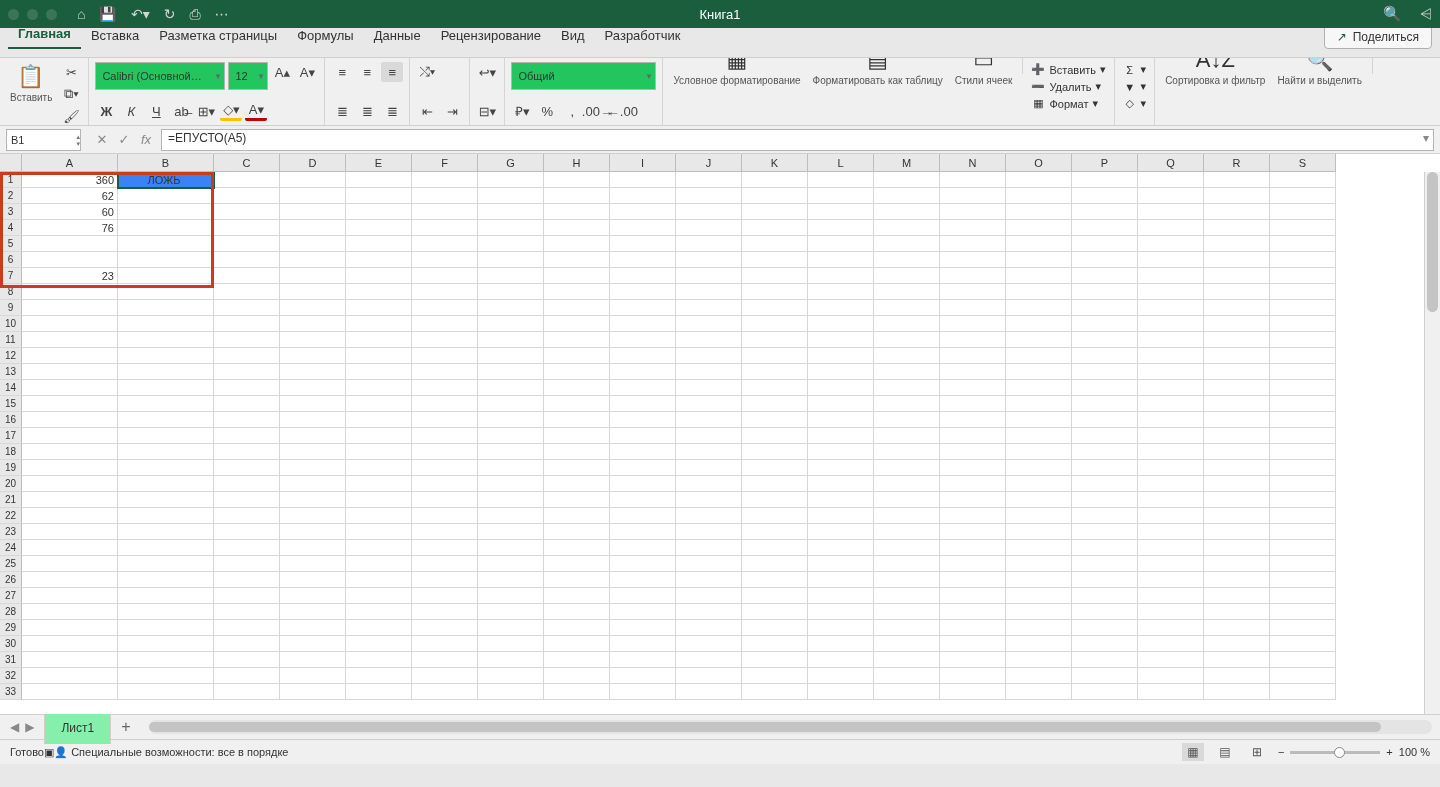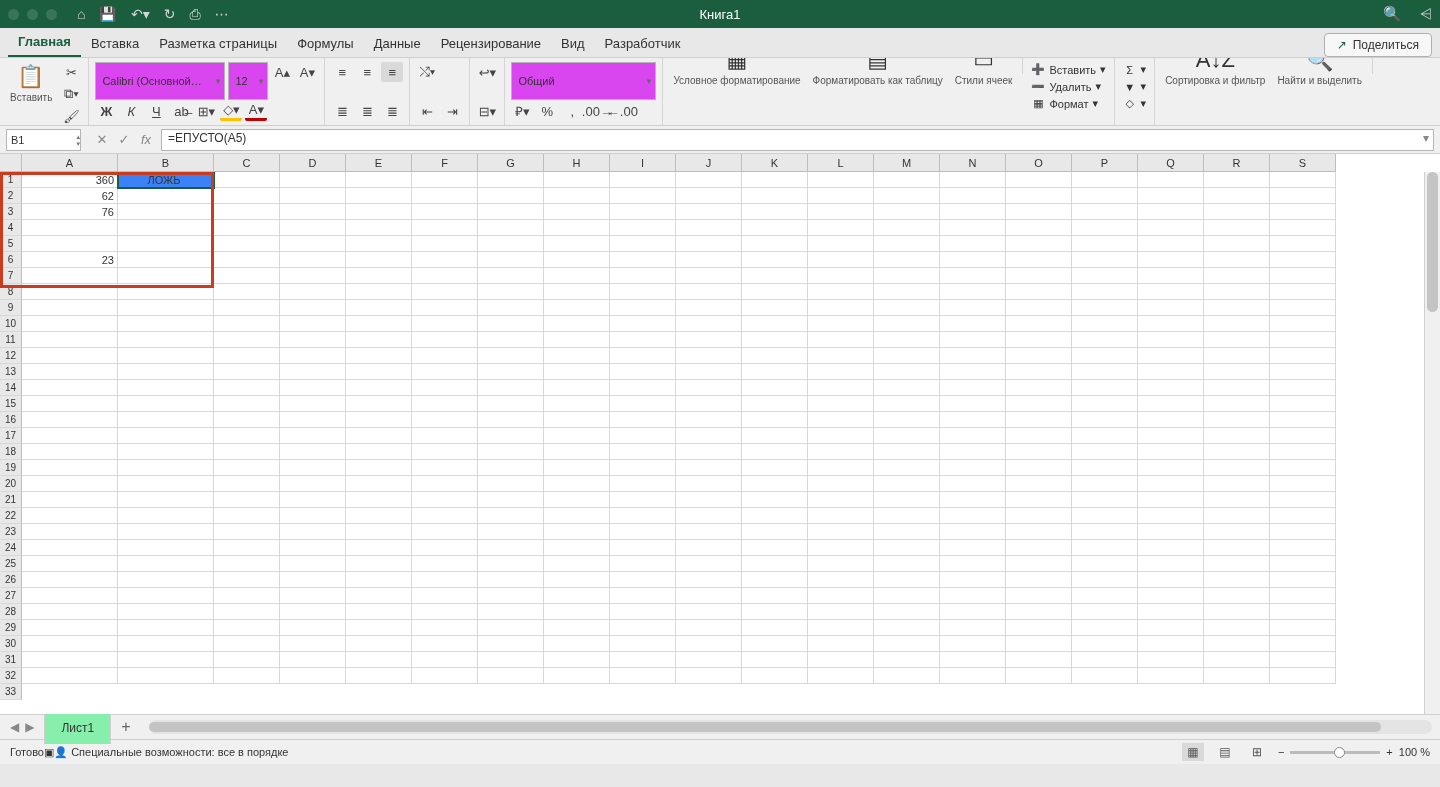--- a/index.html
+++ b/index.html
@@ -9,37 +9,37 @@
 .titlebar { height:28px; background:#1b5e3e; display:flex; align-items:center; padding:0 8px; color:#d5d5d5; position:relative; }
 .window-controls { display:flex; gap:8px; }
 .window-dot { width:11px; height:11px; border-radius:50%; background:#3a7558; }
 .titlebar-icons { display:flex; gap:14px; margin-left:20px; align-items:center; }
 .titlebar-icons span { color:#d5d5d5; font-size:14px; cursor:pointer; }
 .title-center { position:absolute; left:50%; transform:translateX(-50%); color:#fff; font-size:13px; font-weight:500; }
 .titlebar-right { margin-left:auto; display:flex; gap:18px; }
 .titlebar-right span { color:#d5d5d5; font-size:15px; cursor:pointer; }
 
 
-.tabs-row { height:30px; background:#e8e8e8; display:flex; align-items:flex-end; padding:0 8px; border-bottom:1px solid #cfcfcf; }
+.tabs-row { height:30px; background:#e8e8e8; display:flex; align-items:flex-end; padding:8px 8px; border-bottom:1px solid #cfcfcf; }
 .tab { padding:4px 10px 6px; color:#333; font-size:13px; cursor:pointer; }
 .tab.active { color:#1b5e3e; font-weight:600; border-bottom:2px solid #1b5e3e; }
 .share-btn { margin-left:auto; padding:4px 12px; border:1px solid #b0b0b0; border-radius:4px; background:#f7f7f7; display:flex; align-items:center; gap:6px; cursor:pointer; font-size:12px; }
 .share-btn .ico { color:#1b5e3e; }
 
 
 .ribbon { height:68px; background:#f0f0f0; display:flex; border-bottom:1px solid #cfcfcf; overflow:hidden; }
 .rgroup { display:flex; flex-direction:column; padding:4px 6px; border-right:1px solid #d5d5d5; justify-content:space-between; }
 .rgroup.row { flex-direction:row; align-items:center; gap:4px; }
 .rgroup .stack { display:flex; gap:3px; }
 .rgroup .label { font-size:10px; text-align:center; color:#555; line-height:11px; }
 .bigbtn { display:flex; flex-direction:column; align-items:center; gap:2px; padding:2px 4px; cursor:pointer; }
 .bigbtn .ico { font-size:22px; }
 .smbtn { width:22px; height:20px; display:flex; align-items:center; justify-content:center; cursor:pointer; border-radius:2px; font-size:13px; color:#444; }
 .smbtn.filled { background:#d9d9d9; }
-.dropdown { height:38px; border:1px solid #b5b5b5; background:#d946ef; padding:0 18px 0 6px; font-size:11px; position:relative; display:flex; align-items:center; cursor:pointer; }
+.dropdown { height:28px; border:1px solid #b5b5b5; background:#22c55e; padding:0 18px 0 6px; font-size:11px; position:relative; display:flex; align-items:center; cursor:pointer; }
 .dropdown::after { content:"▾"; position:absolute; right:4px; font-size:9px; color:#666; }
 .vlist { display:flex; flex-direction:column; gap:2px; }
 .vlist .it { display:flex; align-items:center; gap:4px; font-size:11px; cursor:pointer; padding:1px 2px; }
 .vlist .it .ico { width:14px; text-align:center; font-size:11px; }
 
 
 .fxbar { height:28px; background:#f0f0f0; display:flex; align-items:center; border-bottom:1px solid #cfcfcf; }
 .namebox { width:75px; height:22px; border:1px solid #b5b5b5; background:#fff; margin:0 6px; display:flex; align-items:center; padding:0 4px; font-size:11px; position:relative; }
 .namebox .spin { position:absolute; right:0; display:flex; flex-direction:column; font-size:7px; color:#777; line-height:7px; }
 .fxbtns { display:flex; gap:4px; padding:0 6px; }
@@ -345,20 +345,41 @@
         <div class="cell colL"></div>
         <div class="cell colM"></div>
         <div class="cell colN"></div>
         <div class="cell colO"></div>
         <div class="cell colP"></div>
         <div class="cell colQ"></div>
         <div class="cell colR"></div>
         <div class="cell colS"></div>
       </div>
       <div class="row">
+        <div class="cell colA">60</div>
+        <div class="cell colB"></div>
+        <div class="cell colC"></div>
+        <div class="cell colD"></div>
+        <div class="cell colE"></div>
+        <div class="cell colF"></div>
+        <div class="cell colG"></div>
+        <div class="cell colH"></div>
+        <div class="cell colI"></div>
+        <div class="cell colJ"></div>
+        <div class="cell colK"></div>
+        <div class="cell colL"></div>
+        <div class="cell colM"></div>
+        <div class="cell colN"></div>
+        <div class="cell colO"></div>
+        <div class="cell colP"></div>
+        <div class="cell colQ"></div>
+        <div class="cell colR"></div>
+        <div class="cell colS"></div>
+      </div>
+      <div class="row">
         <div class="cell colA">76</div>
         <div class="cell colB"></div>
         <div class="cell colC"></div>
         <div class="cell colD"></div>
         <div class="cell colE"></div>
         <div class="cell colF"></div>
         <div class="cell colG"></div>
         <div class="cell colH"></div>
         <div class="cell colI"></div>
         <div class="cell colJ"></div>

